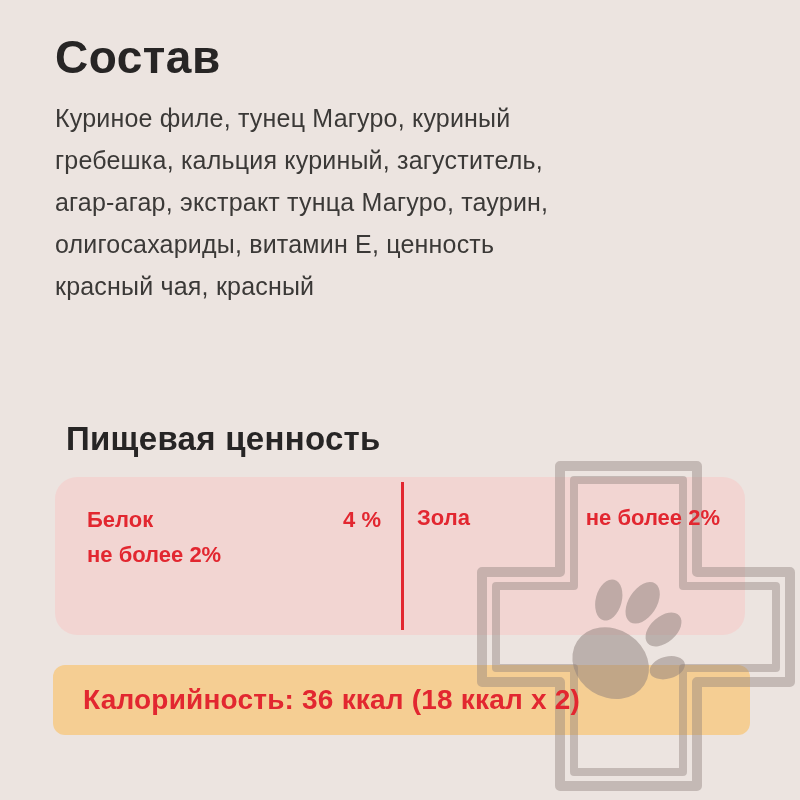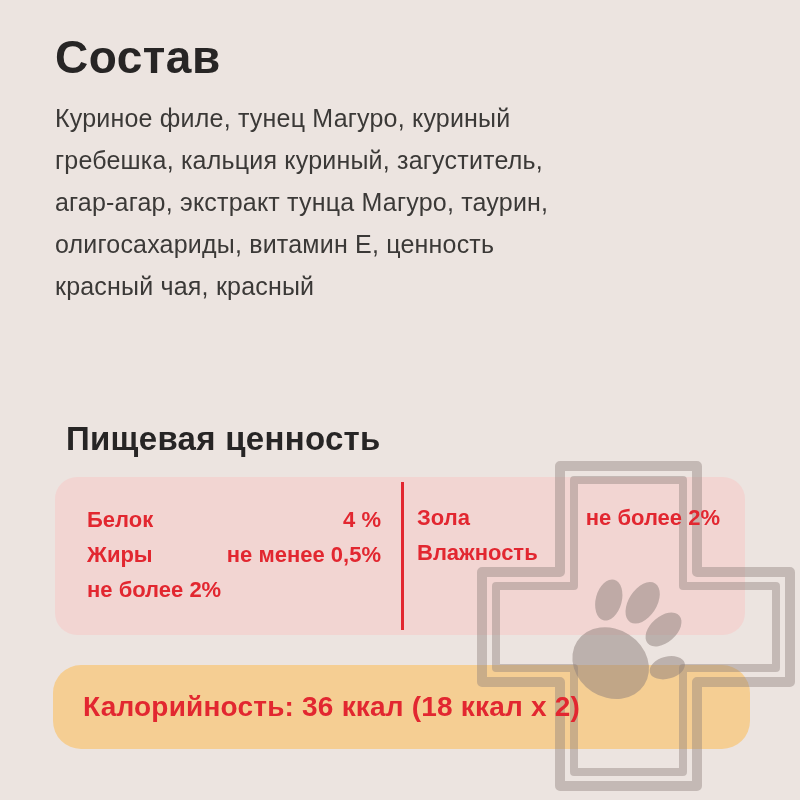--- a/index.html
+++ b/index.html
@@ -47,22 +47,22 @@
   .nutr-row{
     display:flex;justify-content:space-between;align-items:flex-end;
     height:24px;position:relative;z-index:3;
   }
   .nutr-row .lbl,.nutr-row .val{
     font-size:22px;font-weight:700;color:#e22730;white-space:nowrap;
   }
 
   .cal-bar{
     position:absolute;left:53px;top:665px;
-    width:697px;height:84px;
-    background:#f5ce93;border-radius:28px;
+    width:697px;height:70px;
+    background:#f5ce93;border-radius:12px;
     display:flex;align-items:center;
   }
   .cal-text{
     position:relative;z-index:3;
     margin-left:30px;
     font-size:28px;font-weight:700;color:#e22730;
     letter-spacing:0.2px;white-space:nowrap;
   }
 
   .watermark{
@@ -88,35 +88,30 @@
 
   <h2 class="nutr-title">Пищевая ценность</h2>
 
   <div class="nutr-box">
     <div class="nutr-col left">
       <div class="nutr-row">
         <span class="lbl">Белок</span>
         <span class="val">4 %</span>
       </div>
       <div class="nutr-row">
-        <span class="lbl">Жиры</span>
-        <span class="val">не менее 0,5%</span>
-      </div>
-      <div class="nutr-row">
         <span class="val">не более 2%</span>
       </div>
     </div>
     <div class="nutr-divider"></div>
     <div class="nutr-col right">
       <div class="nutr-row">
         <span class="lbl">Зола</span>
         <span class="val">не более 2%</span>
       </div>
       <div class="nutr-row">
-        <span class="lbl">Влажность</span>
       </div>
     </div>
   </div>
 
   <div class="cal-bar">
     <span class="cal-text">Калорийность: 36 ккал (18 ккал x 2)</span>
   </div>
 
   <svg class="watermark" viewBox="0 0 330 347" xmlns="http://www.w3.org/2000/svg">
     <g stroke="#8e807c" fill="none" opacity="0.42">

